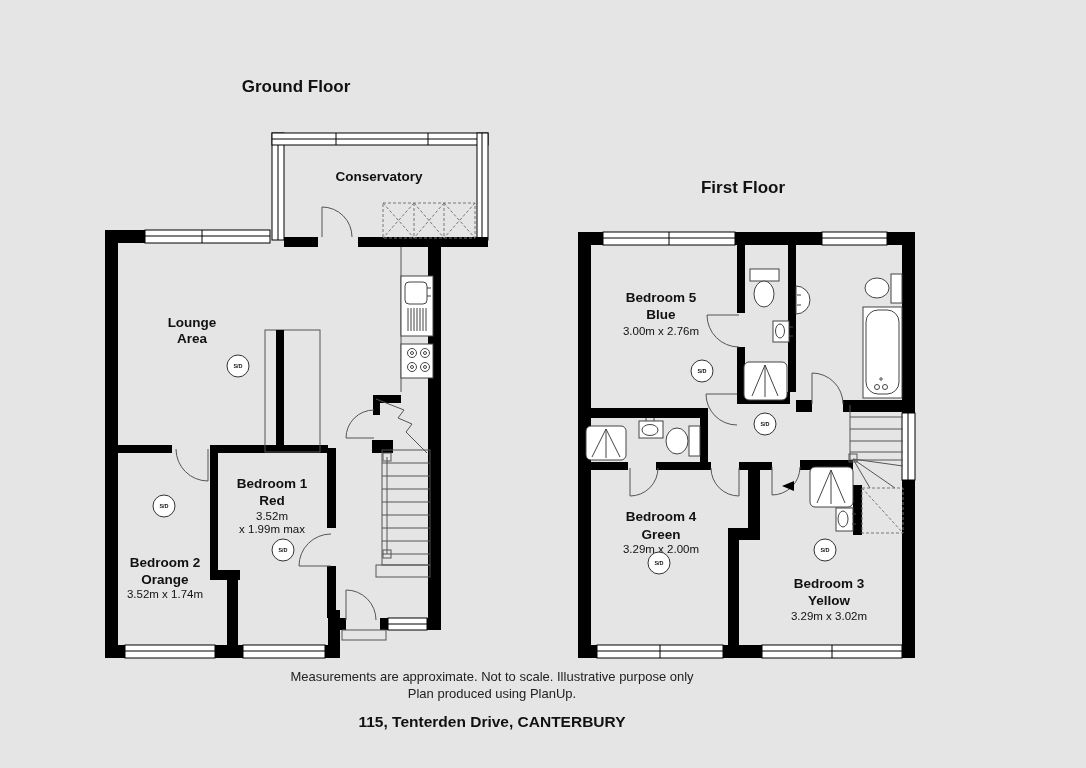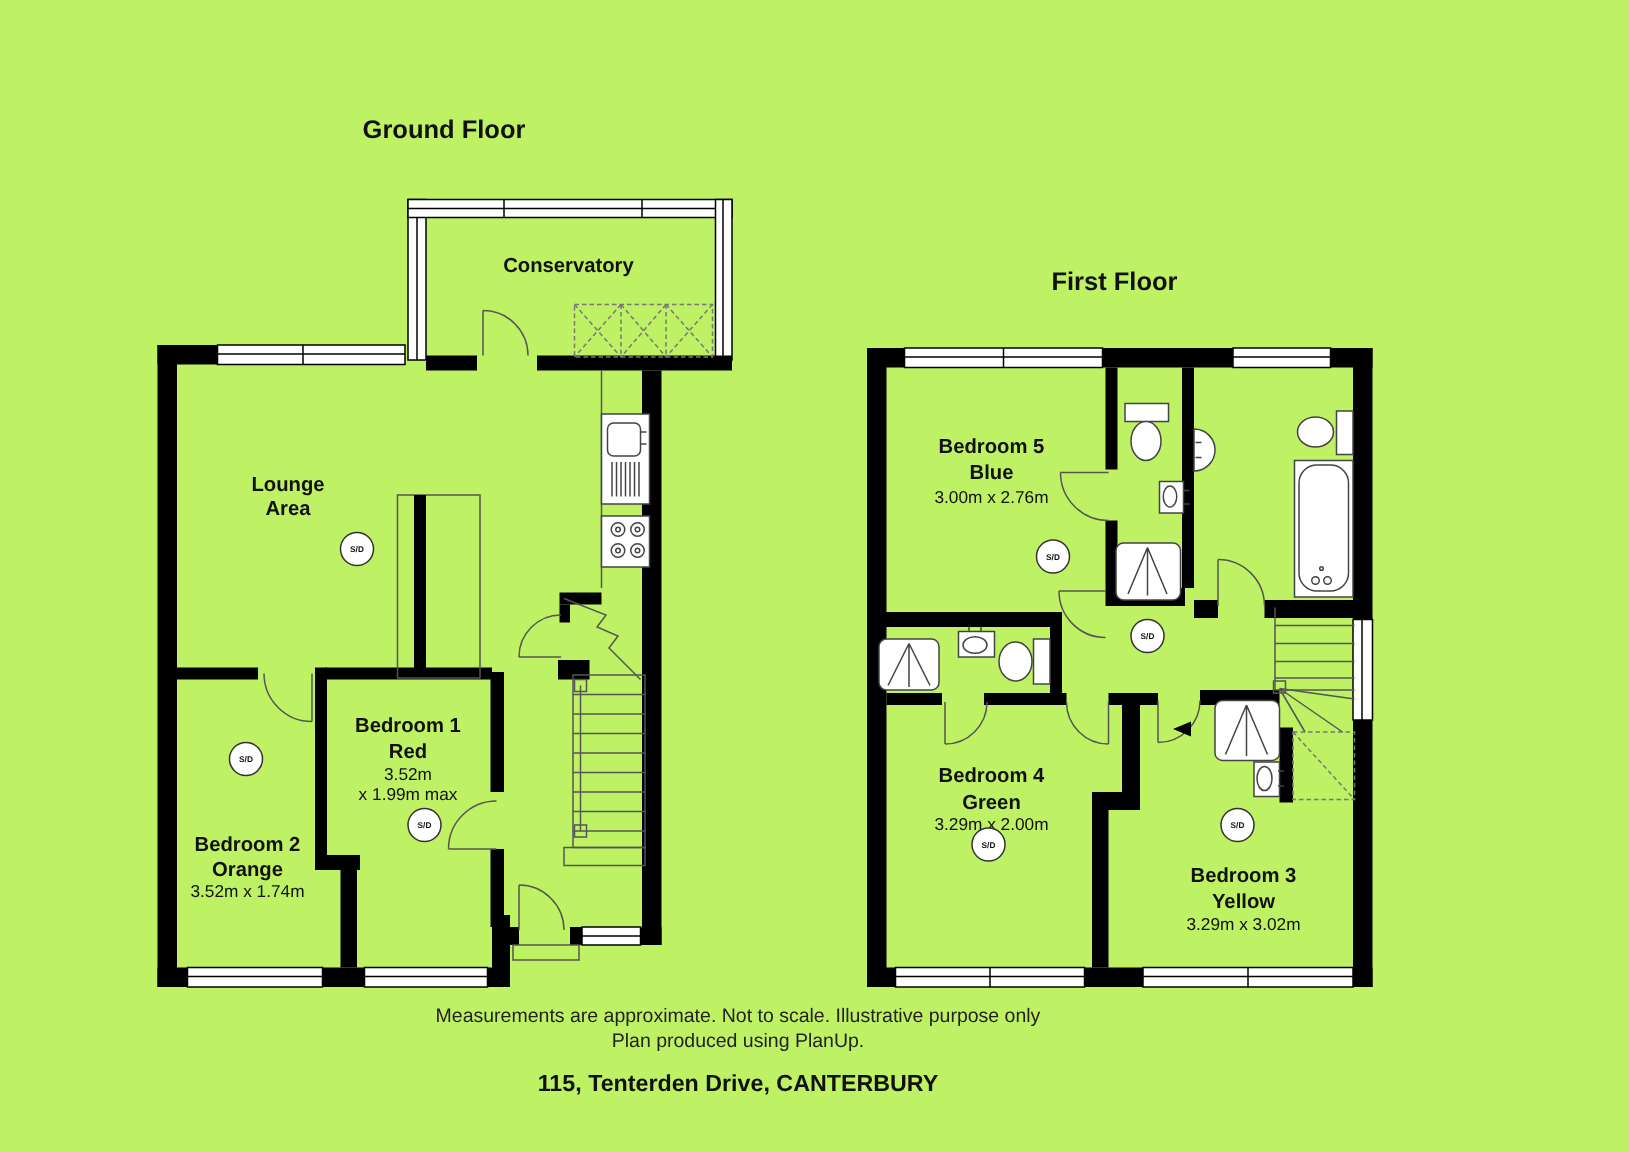--- a/index.html
+++ b/index.html
@@ -1,16 +1,16 @@
 <!DOCTYPE html>
 <html><head>
 <meta charset="utf-8">
 <style>
   html,body{margin:0;padding:0;background:#fff;}
-  #plan-canvas{position:relative;width:1086px;height:768px;background:#bef264;overflow:hidden;
+  #plan-canvas{position:relative;width:1086px;height:768px;background:#e5e5e5;overflow:hidden;
     font-family:"Liberation Sans",sans-serif;}
   svg{display:block;}
   .wall{fill:#000;}
   .win{fill:#fff;stroke:#000;stroke-width:1;}
   .ln{stroke:#000;stroke-width:1;fill:none;}
   .thin{stroke:#555;stroke-width:1;fill:none;}
   .fix{stroke:#444;stroke-width:1;fill:#fff;}
   .fixln{stroke:#444;stroke-width:1;fill:none;}
   .dash{stroke:#777;stroke-width:1;fill:none;stroke-dasharray:3 2;}
   .sd-circ{fill:#fff;stroke:#333;stroke-width:1;}

